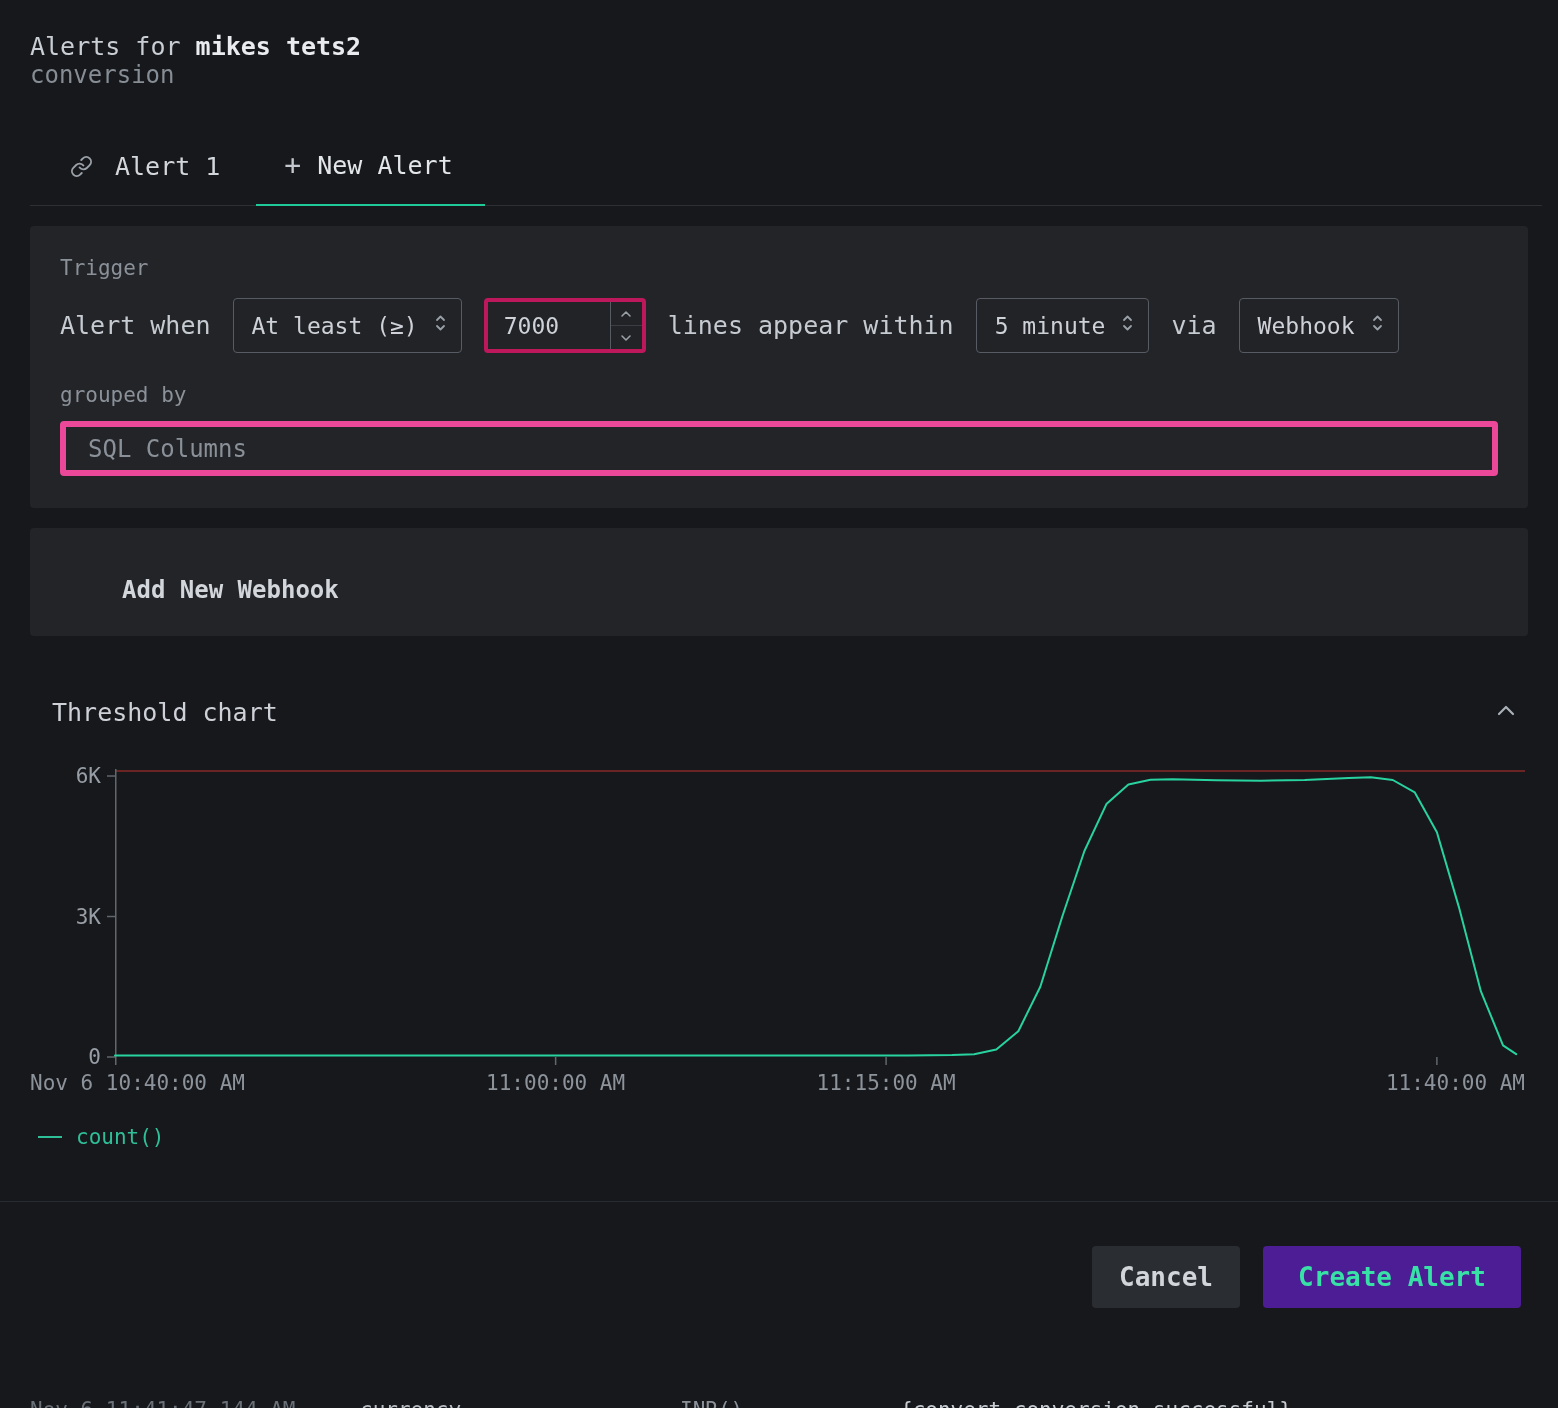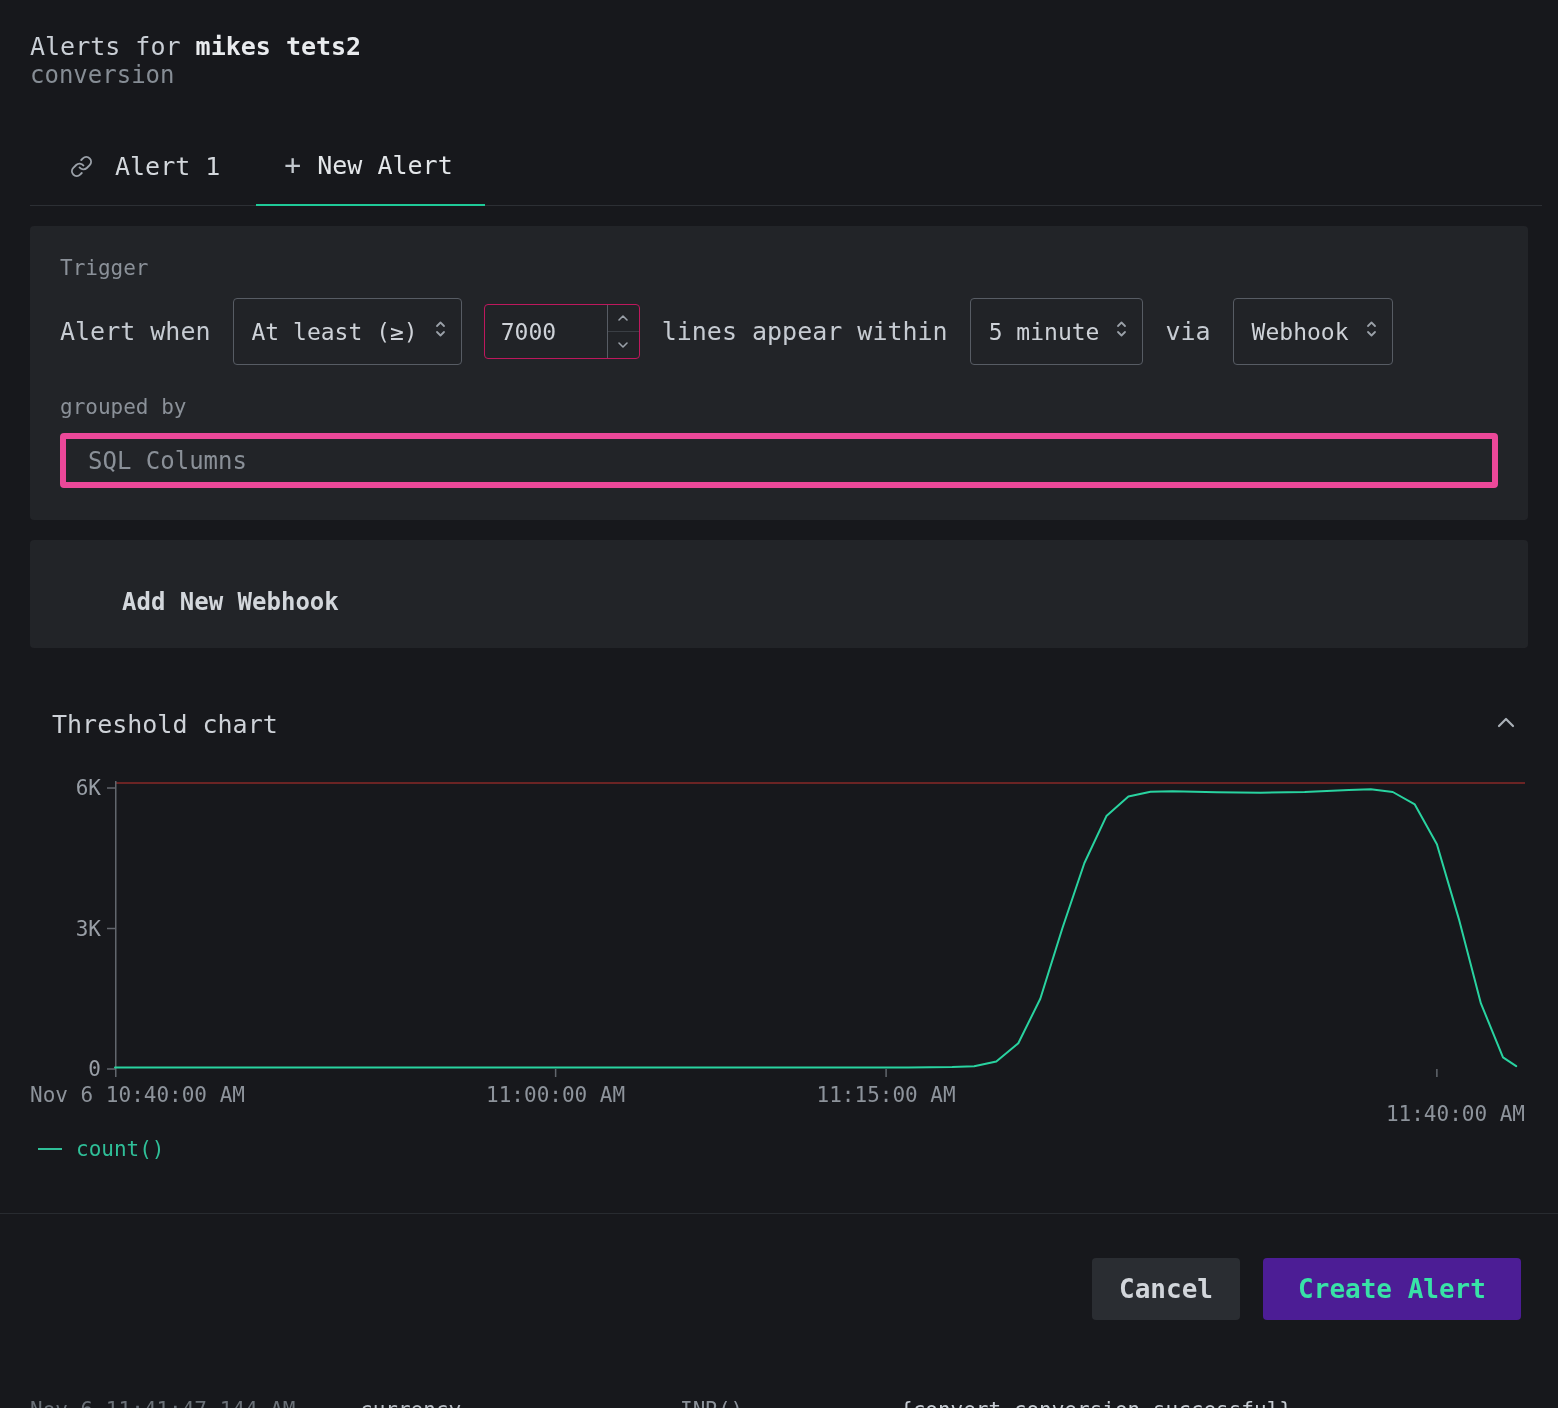--- a/index.html
+++ b/index.html
@@ -21,26 +21,26 @@
   .tab { display:flex; align-items:center; gap:22px; font-size:25px; color:#d3d7dc; padding:12px 6px 24px; cursor:pointer; }
   .tab.first { margin-left:34px; }
   .tab.active { border-bottom:2px solid #1fc998; margin-bottom:-1px; padding-left:28px; padding-right:32px; gap:16px; color:#e4e7ea; }
   .tab .plus { font-size:28px; font-weight:400; color:#c3c8ce; line-height:1; }
   .tab svg { display:block; }
 
   .panel { margin:20px 30px 0; background:#222428; border-radius:4px; padding:30px 30px 32px; }
   .section-label { font-size:21px; color:#8b9199; }
 
   .controls-row { display:flex; align-items:center; gap:22px; margin-top:18px; font-size:25px; color:#c6cbd2; white-space:nowrap; }
-  .select { display:inline-flex; align-items:center; justify-content:space-between; gap:16px; height:67px;
+  .select { display:inline-flex; align-items:center; justify-content:space-between; gap:16px; height:55px;
     padding:0 14px 0 18px; background:#212327; border:1px solid #575c64; border-radius:4px;
     font-size:23px; color:#ced2d8; cursor:pointer; }
   .select.wide { width:1123px; font-size:24px; }
 
-  .num-input { display:flex; height:55px; border:1px solid #be185d; border-radius:4px; background:#212327; overflow:hidden; }
+  .num-input { display:flex; height:55px; border:4px solid #be185d; border-radius:4px; background:#212327; overflow:hidden; }
   .num-input input { width:122px; border:none; background:transparent; color:#ced2d8; font:inherit; font-size:23px; padding:0 16px; outline:none; }
   .spinners { display:flex; flex-direction:column; width:32px; border-left:1px solid #575c64; }
   .spin { flex:1; display:flex; align-items:center; justify-content:center; cursor:pointer; }
   .spin + .spin { border-top:1px solid #3a3e44; }
 
   .grouped-label { margin-top:30px; }
   .text-input { display:block; margin-top:14px; width:100%; height:55px; background:transparent; border:6px solid #ec4899;
     border-radius:4px; padding:0 22px; font:inherit; font-size:24px; color:#ced2d8; outline:none; }
   .text-input::placeholder { color:#8a9098; }
 
@@ -186,21 +186,21 @@
         <line x1="440.625" x2="440.625" y1="288" y2="296" stroke="#62666d" stroke-width="1.5"></line>
         <line x1="771.09375" x2="771.09375" y1="288" y2="296" stroke="#62666d" stroke-width="1.5"></line>
         <line x1="1321.875" x2="1321.875" y1="288" y2="296" stroke="#62666d" stroke-width="1.5"></line>
         <path d="M0.0,286.4 L88.1,286.4 L176.3,286.4 L264.4,286.4 L352.5,286.4 L440.6,286.4 L528.8,286.4 L616.9,286.4 L705.0,286.4 L793.1,286.4 L837.2,286.1 L859.2,285.2 L881.3,280.5 L903.3,262.2 L925.3,217.8 L947.3,147.5 L969.4,82.0 L991.4,35.1 L1013.4,15.5 L1035.5,10.8 L1057.5,10.3 L1101.6,11.2 L1145.6,11.7 L1189.7,11.0 L1233.8,9.1 L1255.8,8.2 L1277.8,11.0 L1299.8,23.4 L1321.9,63.2 L1343.9,138.1 L1365.9,222.4 L1388.0,276.3 L1401.2,285.2" fill="none" stroke="#29d3a0" stroke-width="2" stroke-linejoin="round" stroke-linecap="round"></path>
       </svg>
   </div>
   <div class="xlabels">
     <span class="xlabel" style="left: -85px;">Nov 6 10:40:00 AM</span>
     <span class="xlabel" style="left: 440.625px; transform: translateX(-50%);">11:00:00 AM</span>
     <span class="xlabel" style="left: 771.094px; transform: translateX(-50%);">11:15:00 AM</span>
-    <span class="xlabel" style="right: 0px; margin-top: 19px;">11:40:00 AM</span>
+    <span class="xlabel" style="right: 0px;">11:40:00 AM</span>
   </div>
   <div class="legend">
     <span class="legend-dash"></span>
     <span>count()</span>
   </div>
 </div>
 
 <div class="footer-sep"></div>
 <div class="footer">
   <button class="btn cancel">Cancel</button>

